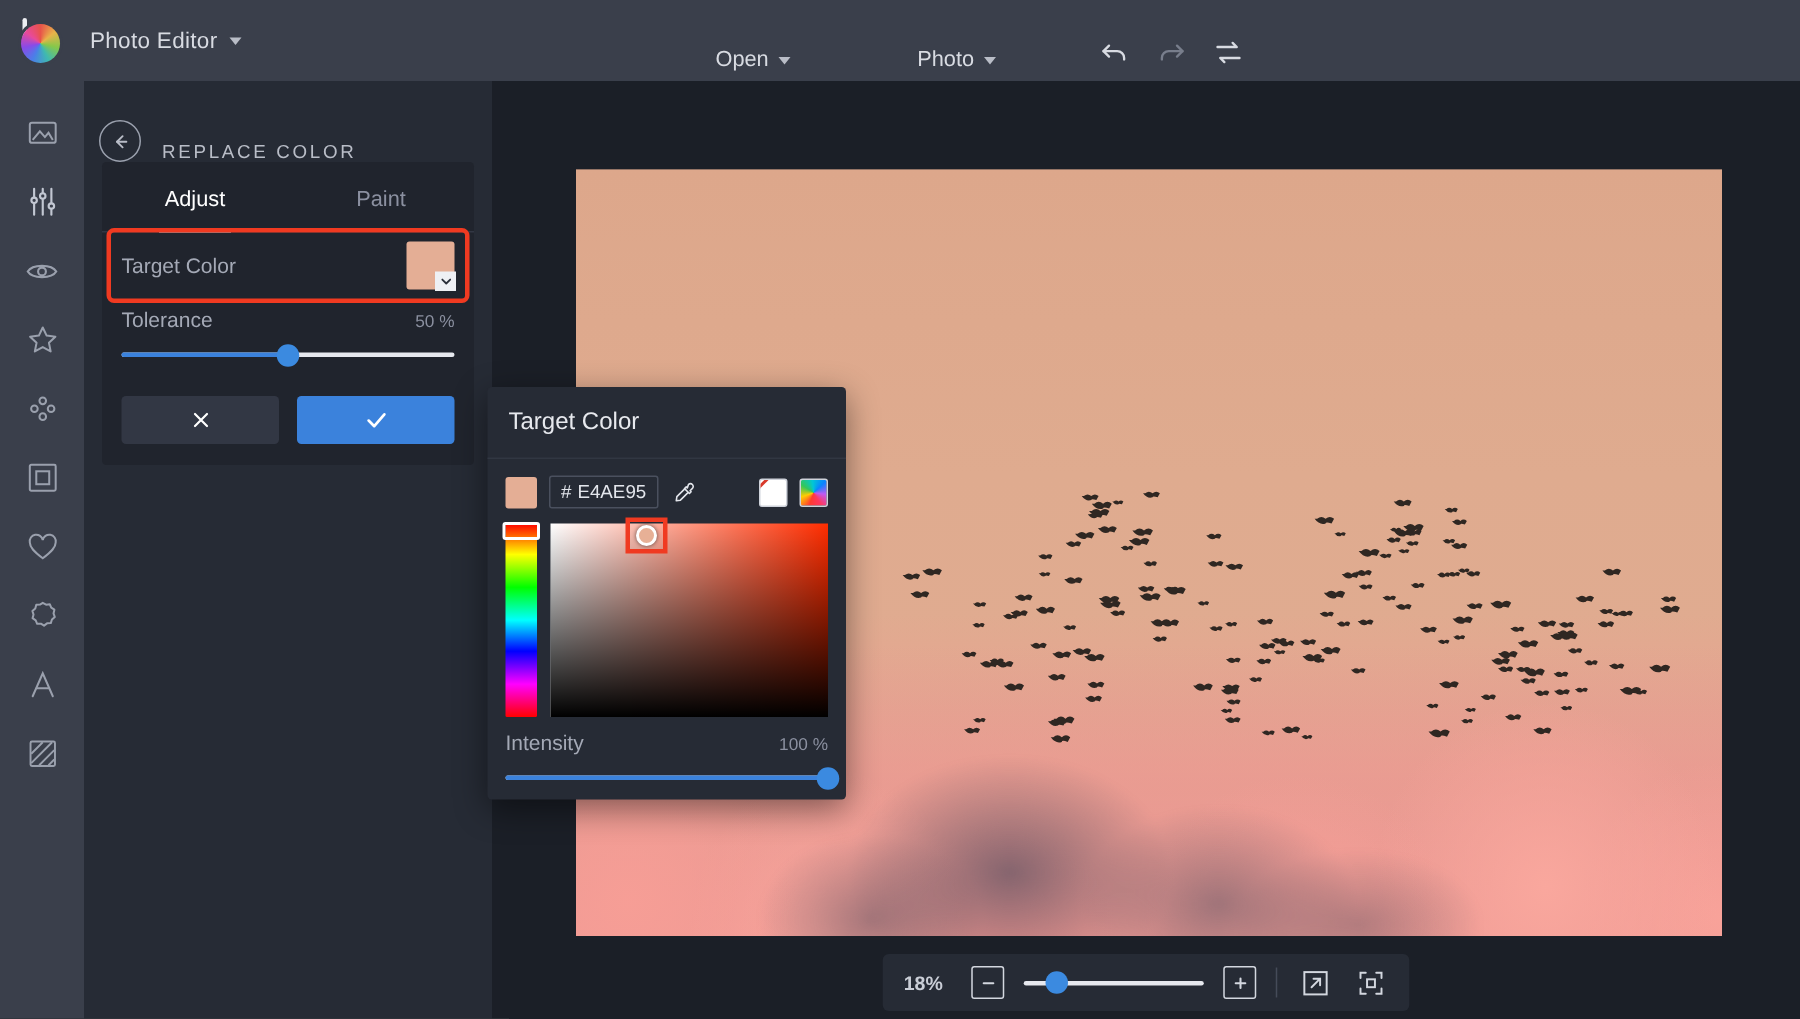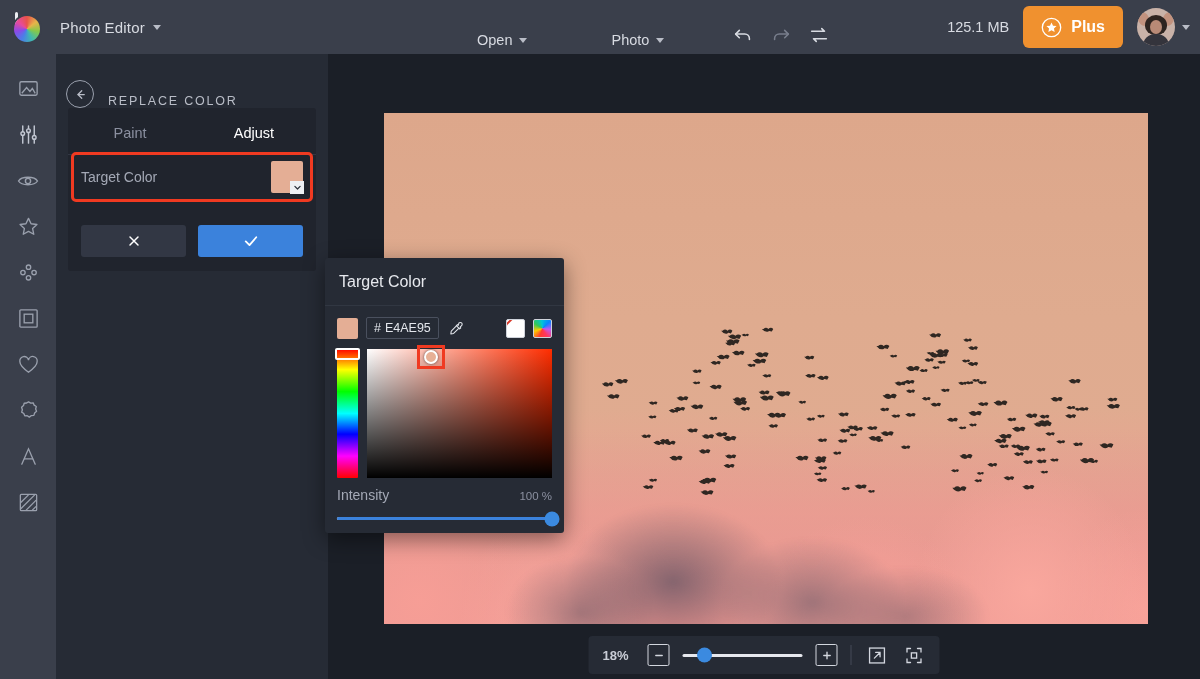--- a/index.html
+++ b/index.html
@@ -307,40 +307,20 @@
         </svg>
       </div>
       <div class="icon-btn">
         <svg width="22" height="22" viewBox="0 0 24 24" fill="none" stroke="#d8dbe2" stroke-width="1.7" stroke-linecap="round" stroke-linejoin="round">
           <path d="M4 8 H18 l-3 -3"></path>
             <path d="M20 16 H6 l3 3"></path>
         </svg>
       </div>
     </div>
 
-    <div class="topbar-right">
-      <div class="filesize">125.1 MB</div>
-      <div class="plus-btn">
-        <svg width="21" height="21" viewBox="0 0 24 24">
-          <circle cx="12" cy="12" r="10.5" fill="none" stroke="#ffffff" stroke-width="1.5"></circle>
-          <path d="M12 6.2 l1.75 3.7 4.05 .5 -3 2.8 .8 4 -3.6 -2 -3.6 2 .8 -4 -3 -2.8 4.05 -.5z" fill="#ffffff"></path>
-        </svg>
-        <span>Plus</span>
-      </div>
-      <div class="avatar-wrap">
-        <div class="avatar">
-          <div class="armL"></div>
-            <div class="armR"></div>
-          <div class="hair"></div>
-            <div class="face"></div>
-            <div class="body"></div>
-        </div>
-        <span class="caret"></span>
-      </div>
-    </div>
   </div>
 
   <div class="rail">
     <div class="rail-item">
       <svg width="23" height="23" viewBox="0 0 24 24" fill="none" stroke="#9aa0ad" stroke-width="1.4">
         <rect x="3" y="5" width="18" height="14" rx="1.5"></rect>
           <path d="M5 17 l5 -6 3.5 4 2.5 -3 3 5"></path>
       </svg>
     </div>
     <div class="rail-item">
@@ -406,37 +386,47 @@
         <svg width="15" height="15" viewBox="0 0 24 24" fill="none" stroke="#b9bdc7" stroke-width="2" stroke-linecap="round" stroke-linejoin="round">
           <path d="M14 6 L8 12 L14 18"></path>
             <path d="M8 12 H18"></path>
         </svg>
       </div>
       <div class="panel-title">REPLACE COLOR</div>
     </div>
 
     <div class="panel-body">
       <div class="tabs">
+        <div class="tab active">Adjust</div>
         <div class="tab">Paint</div>
-        <div class="tab active">Adjust</div>
       </div>
 
 
 
       <div class="color-row highlighted" style="outline-color: rgb(240, 58, 33);">
         <span class="row-label">Target Color</span>
         <span class="swatch-box" id="tgt-swatch" style="background: rgb(228, 174, 149);">
           <span class="dd">
             <svg width="9" height="9" viewBox="0 0 24 24" fill="none" stroke="#2a2f39" stroke-width="3.2" stroke-linecap="round" stroke-linejoin="round">
                 <path d="M5 9 L12 16 L19 9"></path>
               </svg>
           </span>
         </span>
       </div>
 
+      <div class="slider-block">
+        <div class="slider-top">
+          <span class="slider-name">Tolerance</span>
+          <span class="slider-val">50 %</span>
+        </div>
+        <div class="track">
+          <div class="fill" id="tol-fill" style="width: 50%;"></div>
+          <div class="knob" id="tol-knob" style="left: 50%;"></div>
+        </div>
+      </div>
 
       <div class="actions">
         <div class="act-btn act-cancel">
           <svg width="16" height="16" viewBox="0 0 24 24" fill="none" stroke="#ffffff" stroke-width="2.2" stroke-linecap="round">
             <path d="M6 6 L18 18 M18 6 L6 18"></path>
           </svg>
         </div>
         <div class="act-btn act-ok">
           <svg width="18" height="18" viewBox="0 0 24 24" fill="none" stroke="#ffffff" stroke-width="2.4" stroke-linecap="round" stroke-linejoin="round">
             <path d="M5 12.5 L10 17.5 L19 7"></path>

